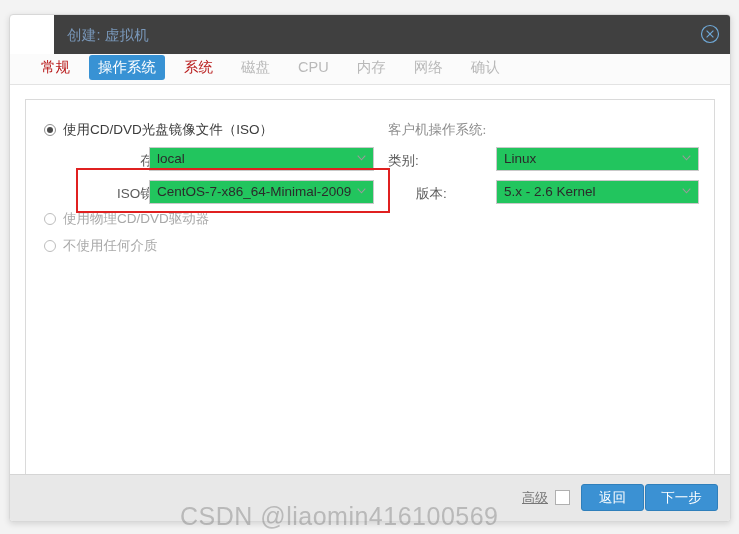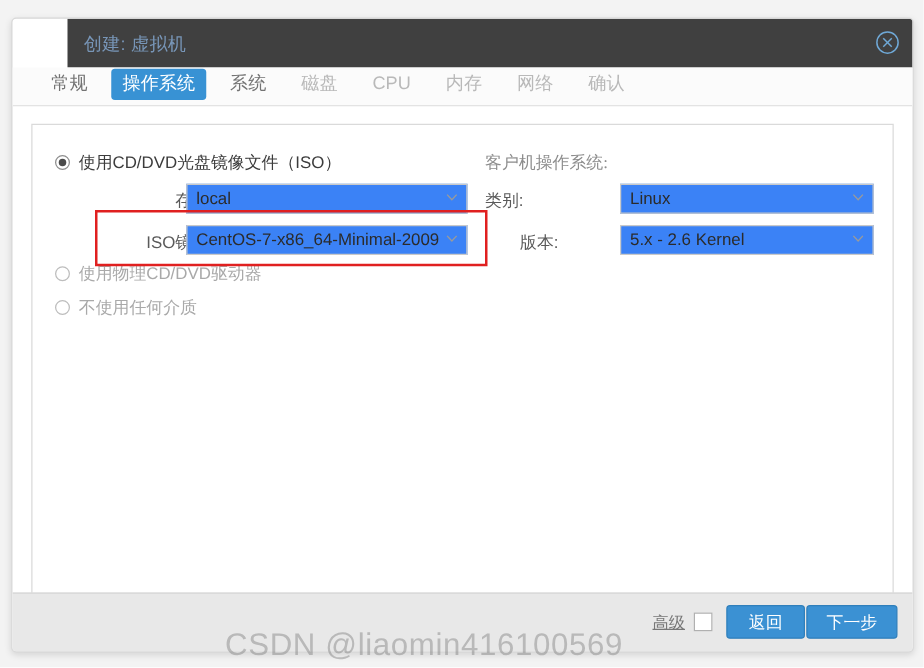--- a/index.html
+++ b/index.html
@@ -71,21 +71,21 @@
     height: 31px;
     background: #fbfbfb;
     border-bottom: 1px solid #e3e3e3;
     padding-left: 22px;
     box-sizing: border-box;
     white-space: nowrap;
   }
   .tab {
     display: inline-block;
     font-size: 14.5px;
-    color: #737373;
+    color: #b91c1c;
     padding: 3px 9px 4px 9px;
     margin-right: 10px;
     border-radius: 3px;
     line-height: 18px;
     cursor: pointer;
     vertical-align: top;
     position: relative;
     top: 1px;
   }
   .tab.active {
@@ -145,21 +145,21 @@
     left: 2px; top: 2px;
     width: 6px; height: 6px;
     border-radius: 50%;
     background: #4a4a4a;
   }
 
   
   .select {
     position: absolute;
     box-sizing: border-box;
-    background: #3b82f6;
+    background: #22c55e;
     border: 1px solid #c9c9c9;
     height: 24px;
     font-size: 13.5px;
     color: #2b2b2b;
     line-height: 22px;
     padding-left: 7px;
     cursor: pointer;
     overflow: hidden;
     white-space: nowrap;
   }

